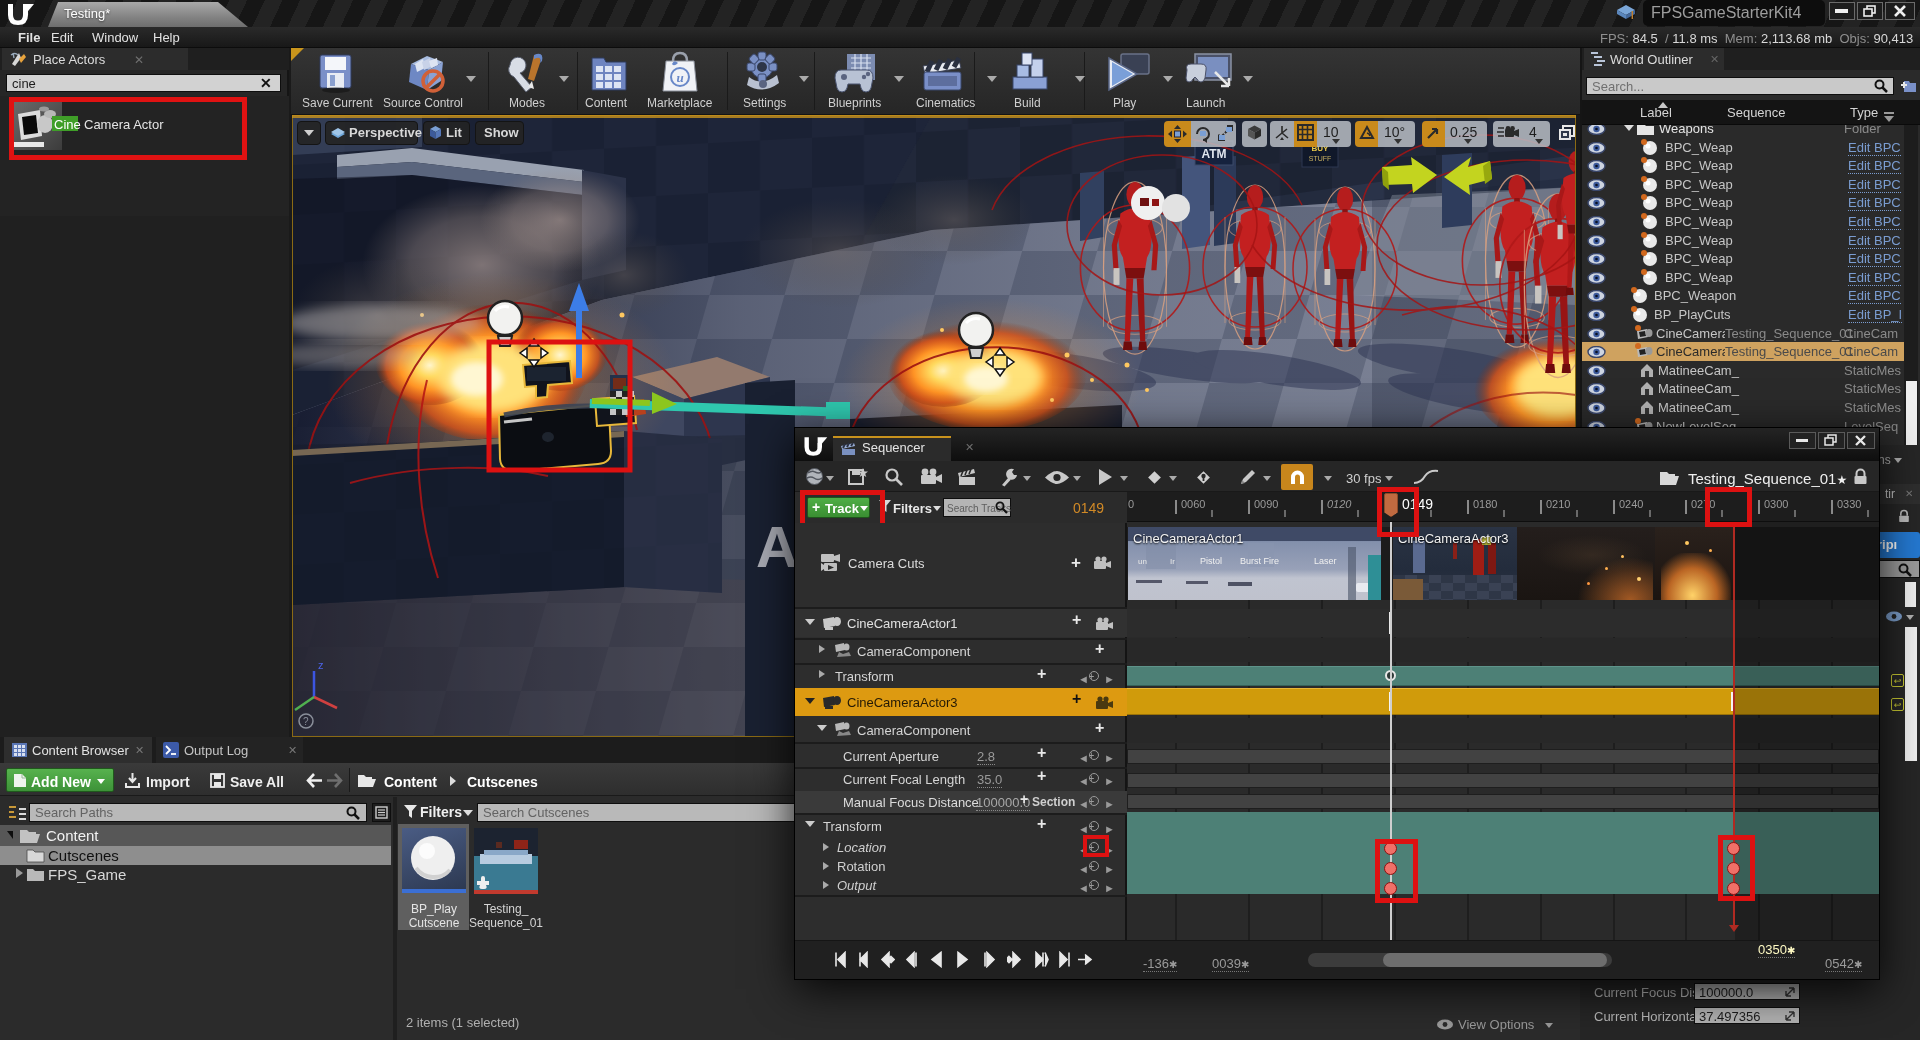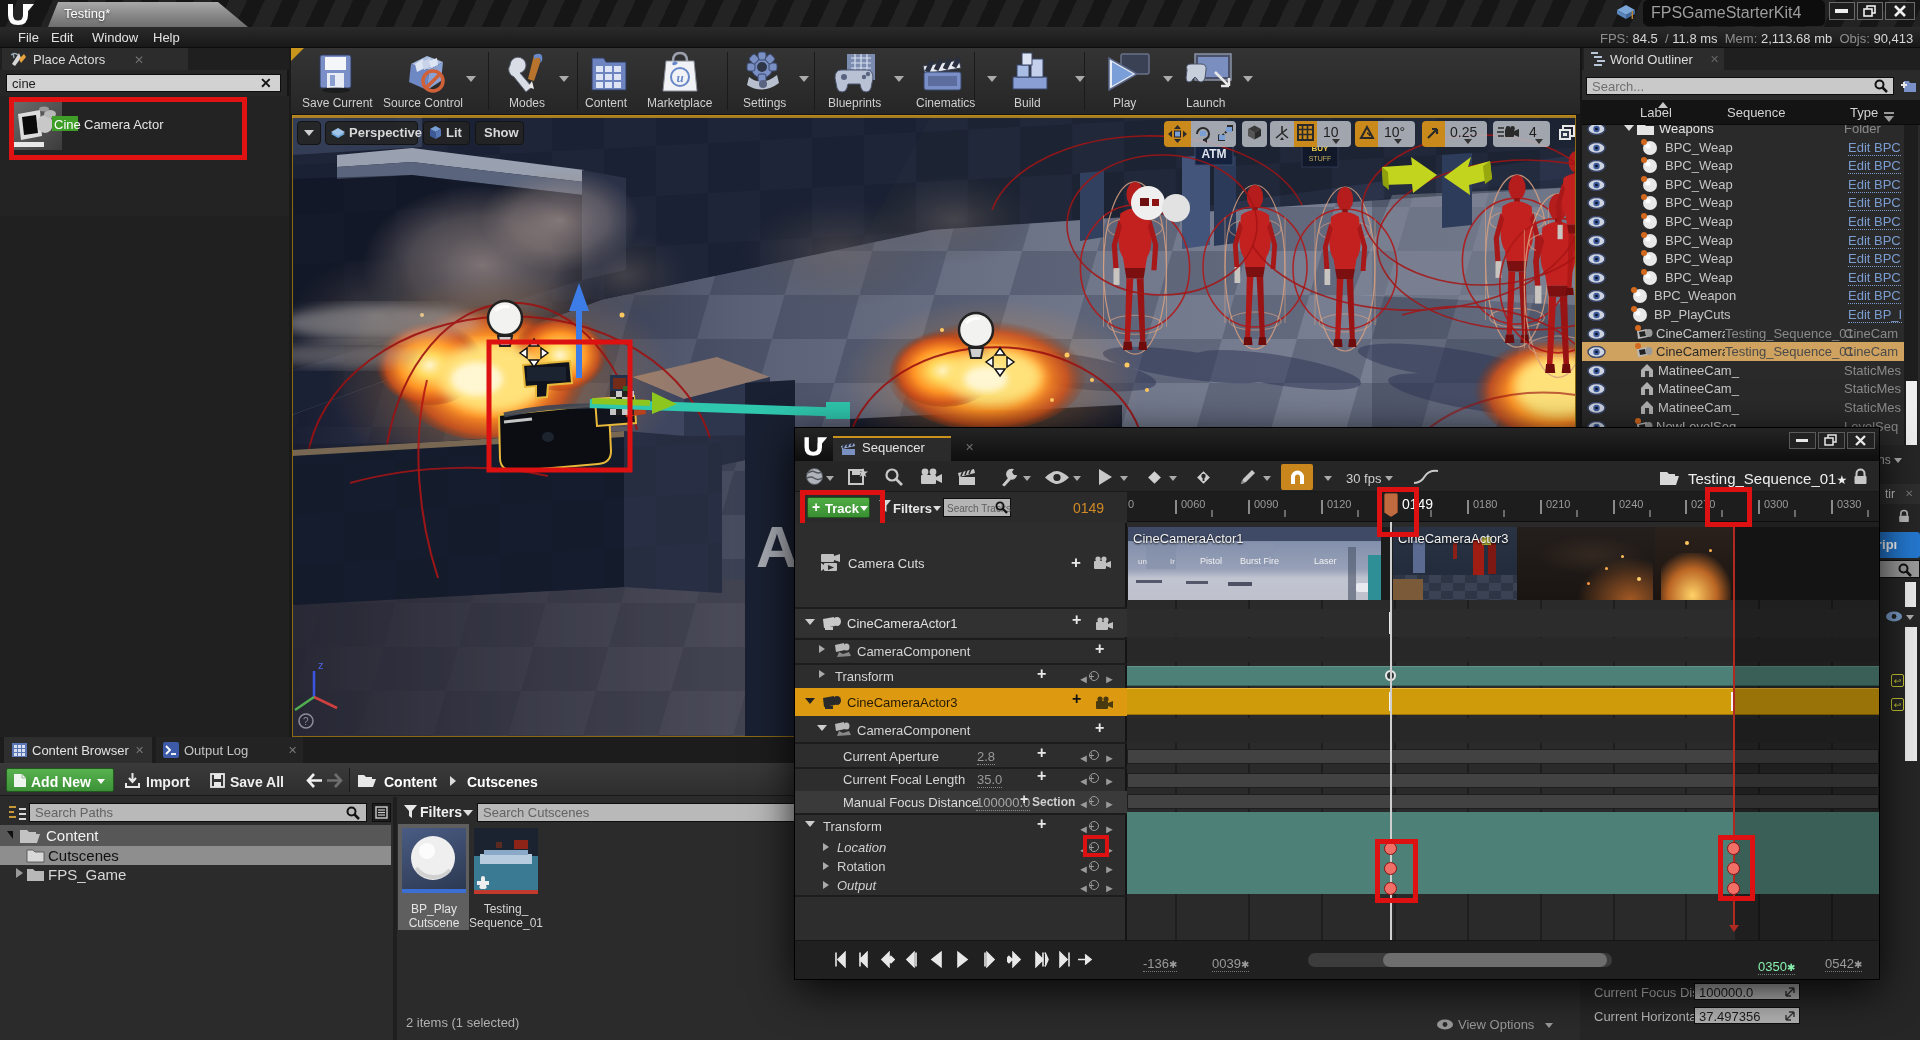--- a/index.html
+++ b/index.html
@@ -37,21 +37,21 @@
 <svg class="abs" style="left:1862px;top:4px;" width="16" height="14" viewBox="0 0 16 14">
       <rect x="5" y="2" width="8" height="7" fill="none" stroke="#efefef" stroke-width="1.6"></rect>
       <rect x="2" y="5" width="8" height="7" fill="#1d1d1d" stroke="#efefef" stroke-width="1.6"></rect>
     </svg>
 <div class="abs" style="left:1885px;top:2px;width:30px;height:18px;border:1px solid #6a6a6a;background:#1d1d1d;"></div>
 <svg class="abs" style="left:1893px;top:4px;" width="14" height="14" viewBox="0 0 14 14">
       <path d="M2 2 L12 12 M12 2 L2 12" stroke="#efefef" stroke-width="2.6"></path>
     </svg>
 
 <div class="abs" id="menubar" style="left:0;top:27px;width:1920px;height:21px;background:linear-gradient(#2a2a2a,#181818);border-bottom:1px solid #0c0c0c;"></div>
-<div class="abs" style="left:18px;top:30px;font-size:13px;color:#e2e2e2;">File</div>
+<div class="abs" style="left:18px;top:30px;font-size:13px;color:#e2e2e2;font-weight:bold;">File</div>
 <div class="abs" style="left:51px;top:30px;font-size:13px;color:#e2e2e2;">Edit</div>
 <div class="abs" style="left:92px;top:30px;font-size:13px;color:#e2e2e2;">Window</div>
 <div class="abs" style="left:153px;top:30px;font-size:13px;color:#e2e2e2;">Help</div>
 <div class="abs" style="left:1600px;top:31px;font-size:13px;color:#8f8f8f;">FPS: <span style="color:#d8d8d8;">84.5</span>&nbsp; / <span style="color:#d8d8d8;">11.8 ms</span> &nbsp;Mem: <span style="color:#d8d8d8;">2,113.68 mb</span> &nbsp;Objs: <span style="color:#d8d8d8;">90,413</span></div>
 
 <div class="abs" id="place-actors" style="left:0;top:48px;width:289px;height:689px;background:#262626;border-right:2px solid #151515;">
   <div class="abs" style="left:0;top:0;width:289px;height:22px;background:#1f1f1f;"></div>
   <div class="abs" style="left:2px;top:0;width:186px;height:22px;background:#2c2c2c;"></div>
   <svg class="abs" style="left:9px;top:2px;" width="19" height="19" viewBox="0 0 19 19">
     <path d="M3 14 L10 3 L12 8 L6 16 Z" fill="#d8d8d8"></path>
@@ -1164,21 +1164,21 @@
   <div class="abs" style="left:0;top:0;width:752px;height:30px;background:#1d1d1d;border-bottom:1px solid #0e0e0e;"></div>
   <div class="abs" style="left:0;top:30px;width:752px;height:418px;background:#2a2a2a;"></div>
   <div class="abs" style="left:1px;top:6px;font-size:11px;color:#9a9a9a;">0</div>
   <div class="abs" style="left:48px;top:8px;width:2px;height:14px;background:#8a8a8a;"></div>
   <div class="abs" style="left:54px;top:6px;font-size:11px;color:#9a9a9a;">0060</div>
   <div class="abs" style="left:84px;top:18px;width:2px;height:7px;background:#6a6a6a;"></div>
   <div class="abs" style="left:121px;top:8px;width:2px;height:14px;background:#8a8a8a;"></div>
   <div class="abs" style="left:127px;top:6px;font-size:11px;color:#9a9a9a;">0090</div>
   <div class="abs" style="left:157px;top:18px;width:2px;height:7px;background:#6a6a6a;"></div>
   <div class="abs" style="left:194px;top:8px;width:2px;height:14px;background:#8a8a8a;"></div>
-  <div class="abs" style="left:200px;top:6px;font-size:11px;color:#9a9a9a;">0120</div>
+  <div class="abs" style="left:200px;top:6px;font-size:11px;color:#9a9a9a;font-style:italic;">0120</div>
   <div class="abs" style="left:230px;top:18px;width:2px;height:7px;background:#6a6a6a;"></div>
   <div class="abs" style="left:267px;top:8px;width:2px;height:14px;background:#8a8a8a;"></div>
   <div class="abs" style="left:303px;top:18px;width:2px;height:7px;background:#6a6a6a;"></div>
   <div class="abs" style="left:340px;top:8px;width:2px;height:14px;background:#8a8a8a;"></div>
   <div class="abs" style="left:346px;top:6px;font-size:11px;color:#9a9a9a;">0180</div>
   <div class="abs" style="left:376px;top:18px;width:2px;height:7px;background:#6a6a6a;"></div>
   <div class="abs" style="left:413px;top:8px;width:2px;height:14px;background:#8a8a8a;"></div>
   <div class="abs" style="left:419px;top:6px;font-size:11px;color:#9a9a9a;">0210</div>
   <div class="abs" style="left:449px;top:18px;width:2px;height:7px;background:#6a6a6a;"></div>
   <div class="abs" style="left:486px;top:8px;width:2px;height:14px;background:#8a8a8a;"></div>
@@ -1432,21 +1432,21 @@
   <svg class="abs" style="left:262px;top:10px;" width="16" height="17" viewBox="0 0 16 16">
           <path d="M3 1 L10 8 L3 15 Z M12 1 L12 15" fill="#e8e8e8" stroke="#e8e8e8" stroke-width="1.6" fill-rule="evenodd"></path>
         </svg>
   <svg class="abs" style="left:282px;top:10px;" width="16" height="17" viewBox="0 0 16 16">
           <path d="M1 8 L13 8 M8 3 L14 8 L8 13" fill="#e8e8e8" stroke="#e8e8e8" stroke-width="1.6" fill-rule="evenodd"></path>
         </svg>
   <div class="abs" style="left:348px;top:15px;font-size:13px;color:#9a9a9a;border-bottom:1px dotted #777;">-136<span style="font-size:10px;">✱</span></div>
   <div class="abs" style="left:417px;top:15px;font-size:13px;color:#9a9a9a;border-bottom:1px dotted #777;">0039<span style="font-size:10px;">✱</span></div>
   <div class="abs" style="left:513px;top:12px;width:304px;height:14px;background:#3c3c3c;border-radius:7px;"></div>
   <div class="abs" style="left:588px;top:12px;width:224px;height:14px;background:#6e6e6e;border-radius:7px;"></div>
-  <div class="abs" style="left:963px;top:18px;font-size:13px;color:#86efac;border-bottom:1px dotted #777;text-align:center;">0350<span style="font-size:10px;">✱</span></div>
+  <div class="abs" style="left:963px;top:1px;font-size:13px;color:#fef9c3;border-bottom:1px dotted #777;text-align:center;">0350<span style="font-size:10px;">✱</span></div>
   <div class="abs" style="left:1030px;top:15px;font-size:13px;color:#9a9a9a;border-bottom:1px dotted #777;">0542<span style="font-size:10px;">✱</span></div>
   </div>
   
   <div class="abs" style="left:288px;top:407px;width:26px;height:22px;border:4px solid #dd1111;"></div>
   <div class="abs" style="left:582px;top:59px;width:42px;height:50px;border:5px solid #dd1111;"></div>
   <div class="abs" style="left:910px;top:59px;width:47px;height:40px;border:5px solid #dd1111;"></div>
   <div class="abs" style="left:580px;top:411px;width:43px;height:64px;border:5px solid #dd1111;"></div>
   <div class="abs" style="left:923px;top:407px;width:37px;height:66px;border:5px solid #dd1111;"></div>
 </div>
 

